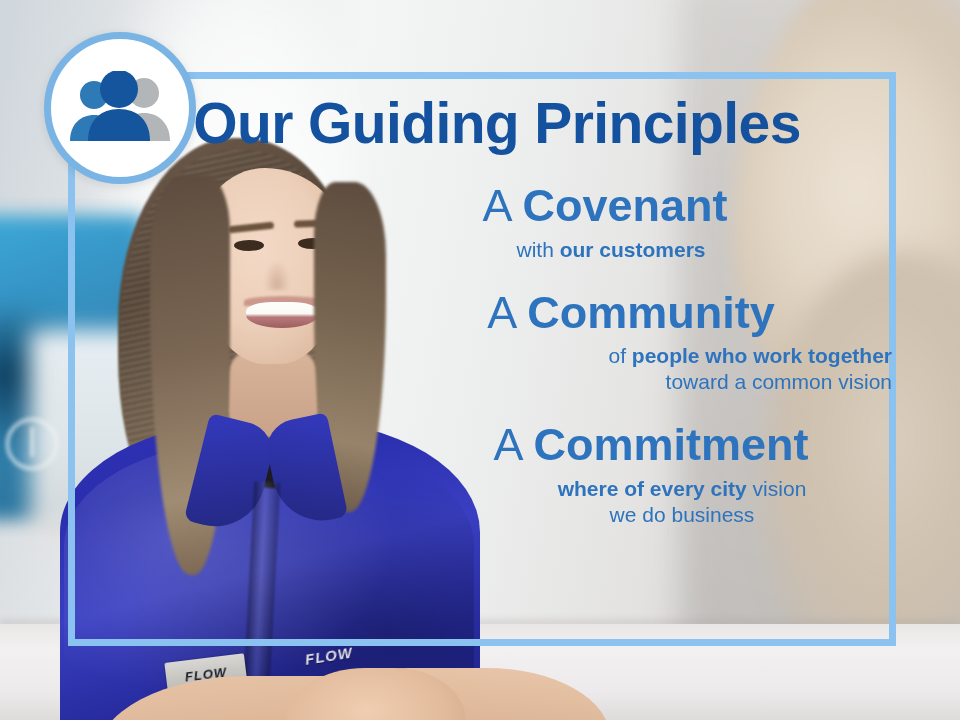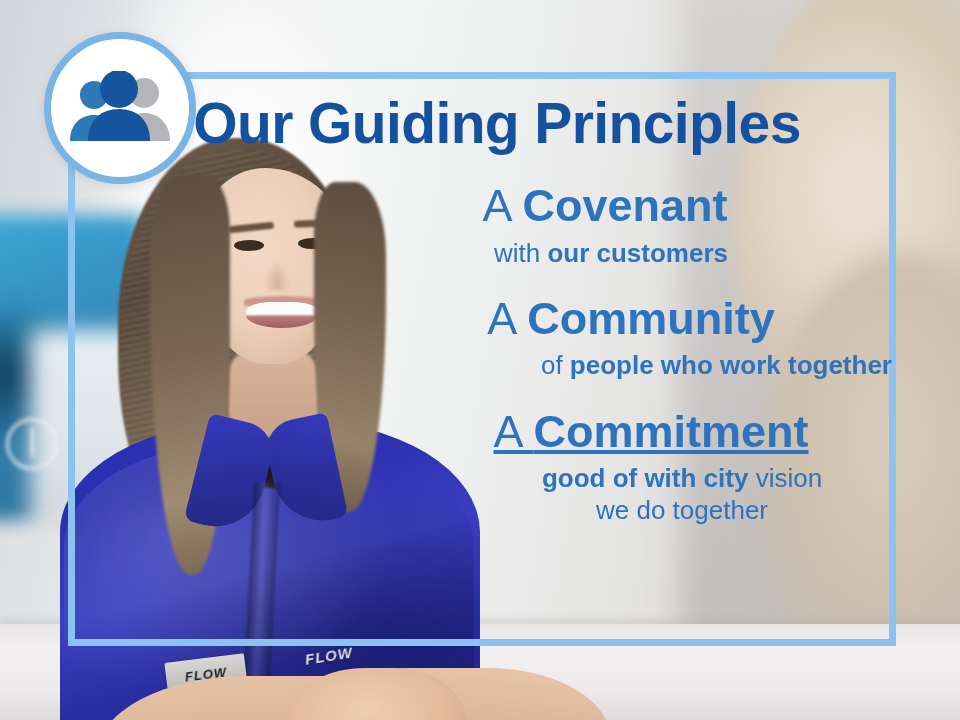--- a/index.html
+++ b/index.html
@@ -295,30 +295,30 @@
   .p-block { margin-bottom: 2px; }
   .p-head {
     font-size: 45px;
     line-height: 1.08;
     color: #2d73bd;
     white-space: nowrap;
   }
   .p-head .art { font-weight: normal; }
   .p-head .word { font-weight: bold; text-align: right; }
   .p-sub {
-    font-size: 26px;
+    font-size: 21px;
     line-height: 1.24;
     color: #2d73bd;
     margin-top: 6px;
   }
   .p-sub b { font-weight: bold; }
 
   .row-covenant   { padding-left: 18px; }
   .row-community  { padding-left: 70px; }
-  .row-commitment { padding-left: 110px; text-decoration: underline; }
+  .row-commitment { padding-left: 110px; }
   .sub-covenant   { padding-left: 30px; }
   .sub-community  { padding-left: 78px; text-align: right; }
   .sub-commitment { padding-left: 172px; }
 </style>
 </head>
 <body>
 
 <div id="stage">
 
   <div class="photo">
@@ -401,32 +401,35 @@
 
     <div class="p-block" style="margin-top:26px">
       <div class="p-head row-community">
         <span class="art">A </span>
         <span class="word">Community</span>
       </div>
       <div class="p-sub sub-community">
         <div>
           <span>of </span><b>people who work together</b>
         </div>
+        <div>
+          <span>toward a common vision</span>
+        </div>
       </div>
     </div>
 
     <div class="p-block" style="margin-top:26px">
       <div class="p-head row-commitment">
         <span class="art">A </span>
         <span class="word">Commitment</span>
       </div>
       <div class="p-sub sub-commitment">
         <div>
-          <b>good of with city</b><span> vision</span>
+          <b>where of every city</b><span> vision</span>
         </div>
         <div>
-          <span>we do together</span>
+          <span>we do business</span>
         </div>
       </div>
     </div>
 
   </div>
 </div>
 
 </body></html>

